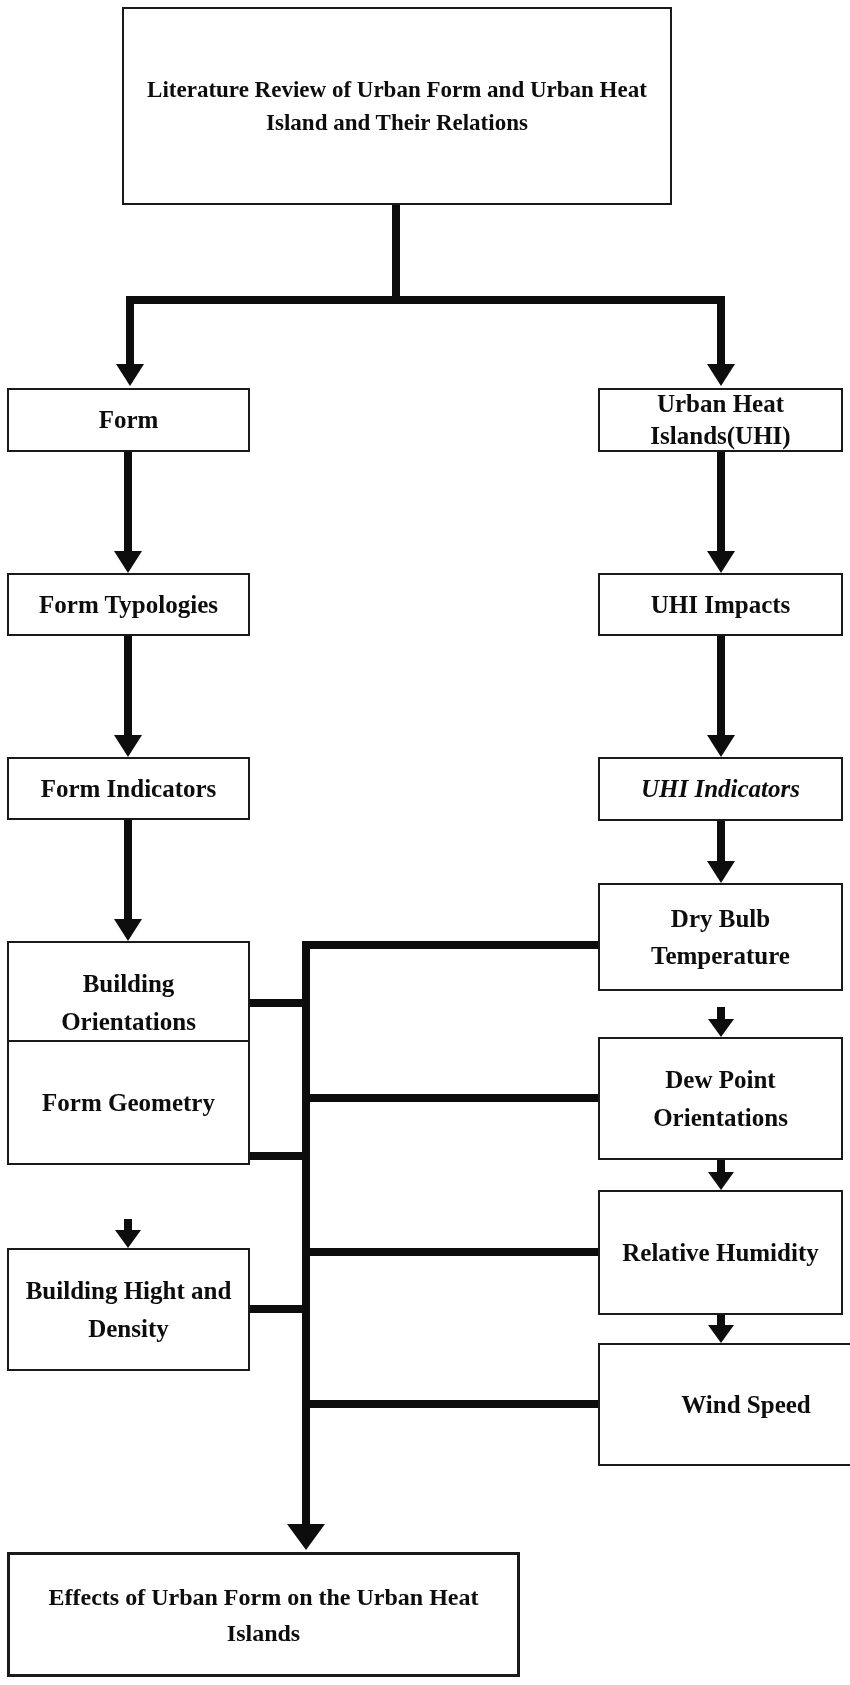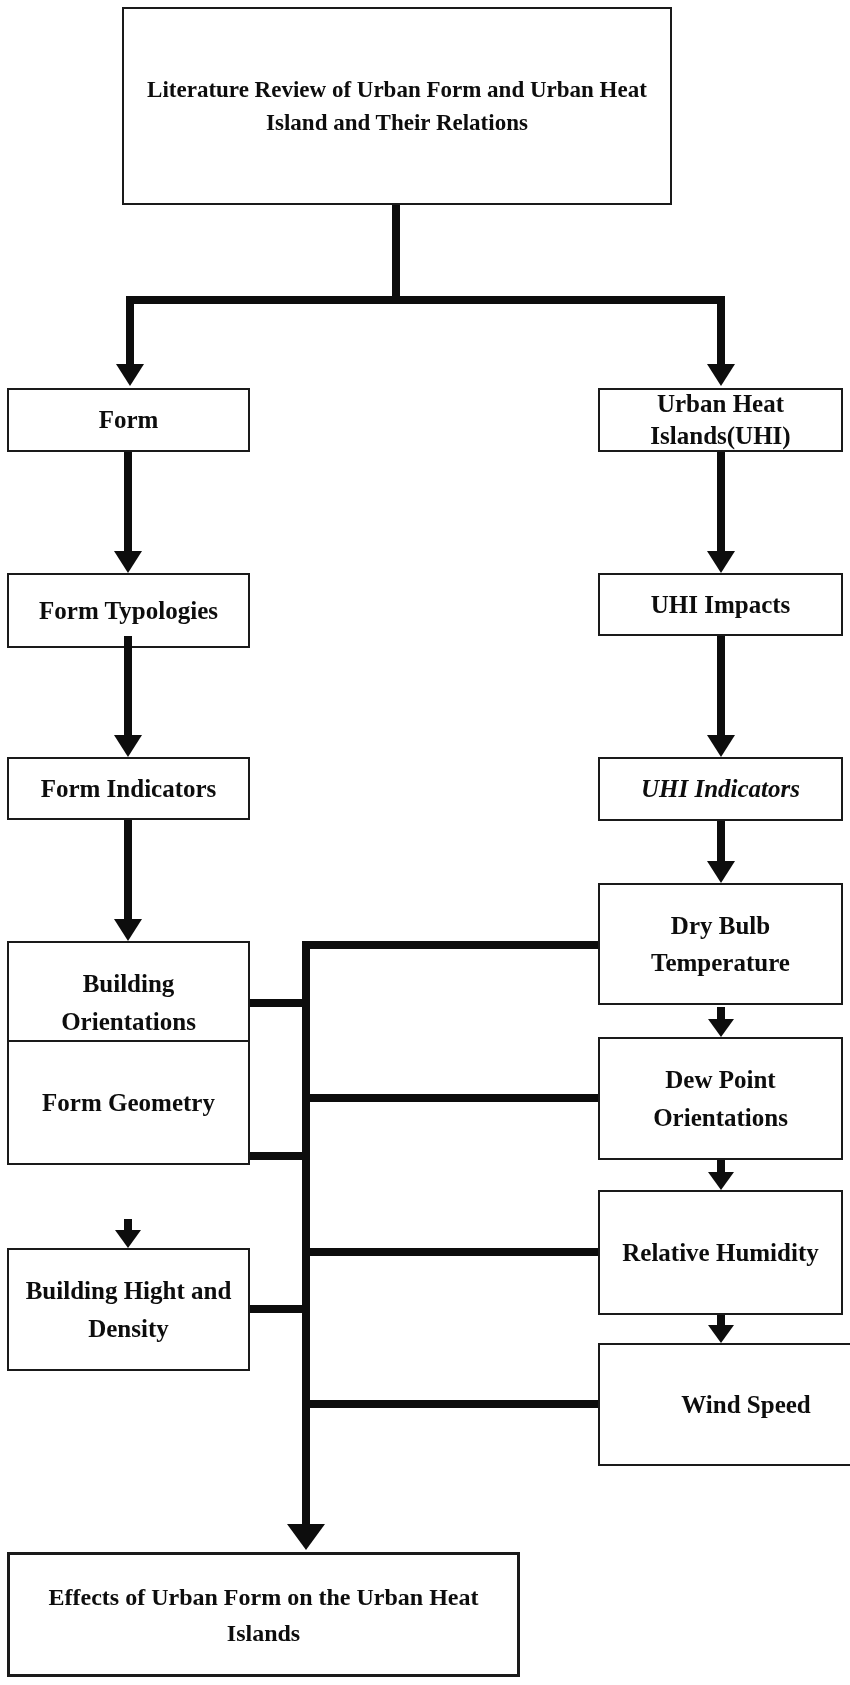--- a/index.html
+++ b/index.html
@@ -74,21 +74,21 @@
   <div class="box tight" style="left:598px;top:388px;width:245px;height:64px;">
     <span>Urban Heat
 Islands(UHI)</span>
   </div>
 
   <div class="ln" style="left:124px;top:452px;width:8px;height:101px;"></div>
   <div class="tri" style="left:114px;top:551px;"></div>
   <div class="ln" style="left:717px;top:452px;width:8px;height:101px;"></div>
   <div class="tri" style="left:707px;top:551px;"></div>
 
-  <div class="box" style="left:7px;top:573px;width:243px;height:75px;">
+  <div class="box" style="left:7px;top:573px;width:243px;height:63px;">
     <span>Form Typologies</span>
   </div>
   <div class="box" style="left:598px;top:573px;width:245px;height:63px;justify-content:center;">
     <span>UHI Impacts</span>
   </div>
 
   <div class="ln" style="left:124px;top:636px;width:8px;height:101px;"></div>
   <div class="tri" style="left:114px;top:735px;"></div>
   <div class="ln" style="left:717px;top:636px;width:8px;height:101px;"></div>
   <div class="tri" style="left:707px;top:735px;"></div>
@@ -115,21 +115,21 @@
   <div class="box" style="left:7px;top:1040px;width:243px;height:125px;">
     <span>Form Geometry</span>
   </div>
   <div class="ln" style="left:124px;top:1219px;width:8px;height:13px;"></div>
   <div class="tri sm" style="left:115px;top:1230px;"></div>
   <div class="box" style="left:7px;top:1248px;width:243px;height:123px;">
     <span>Building Hight and
 Density</span>
   </div>
 
-  <div class="box" style="left:598px;top:883px;width:245px;height:122px;">
+  <div class="box" style="left:598px;top:883px;width:245px;height:108px;">
     <span>Dry Bulb
 Temperature</span>
   </div>
   <div class="ln" style="left:717px;top:1007px;width:8px;height:14px;"></div>
   <div class="tri sm" style="left:708px;top:1019px;"></div>
   <div class="box" style="left:598px;top:1037px;width:245px;height:123px;">
     <span>Dew Point
 Orientations</span>
   </div>
   <div class="ln" style="left:717px;top:1160px;width:8px;height:12px;"></div>

